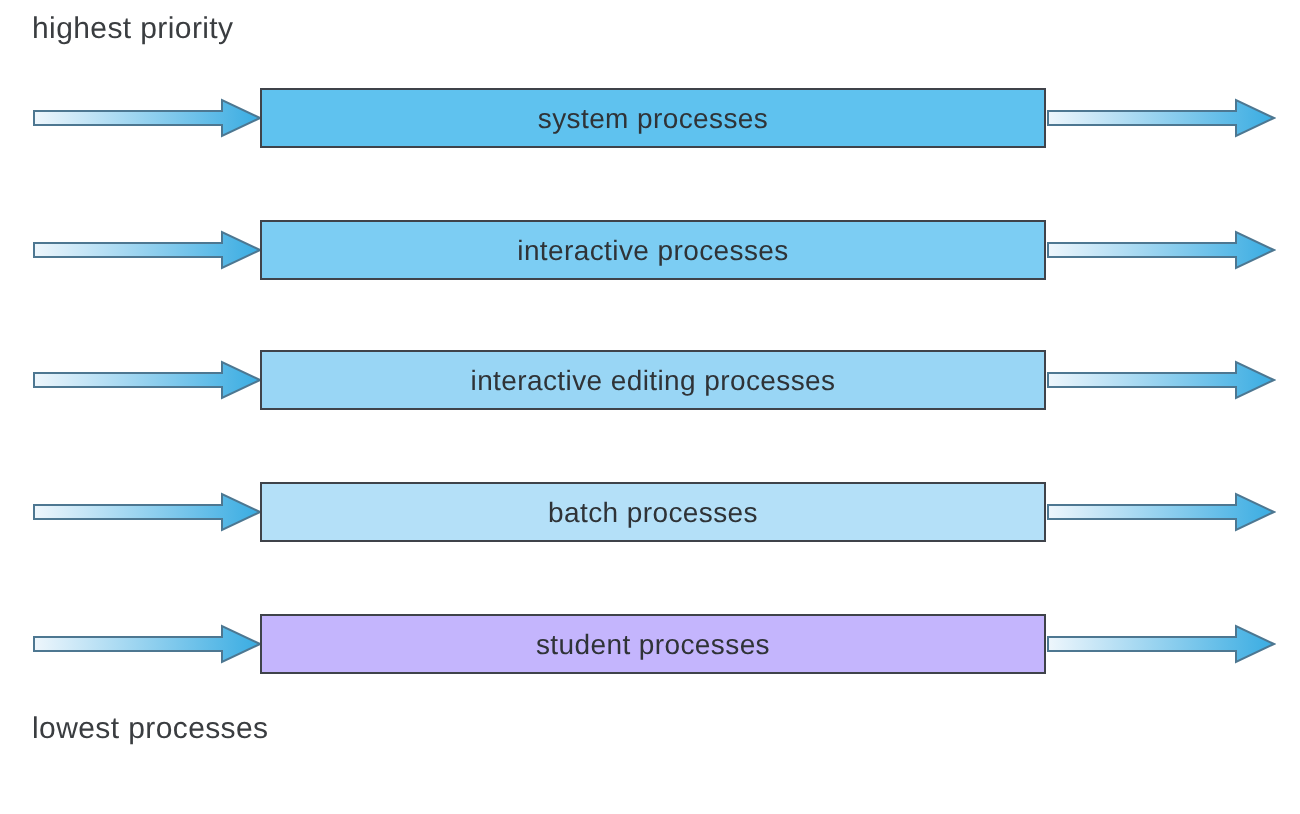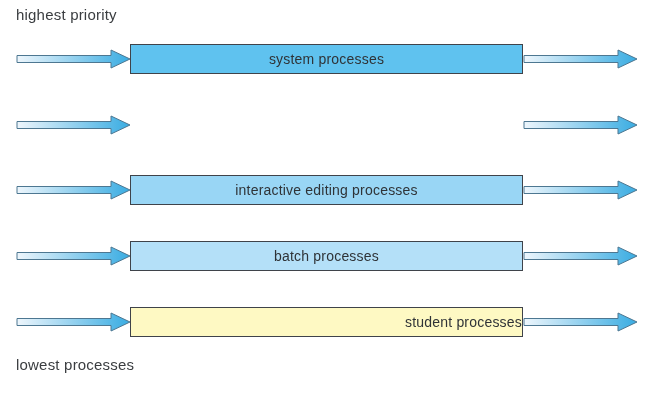--- a/index.html
+++ b/index.html
@@ -81,20 +81,23 @@
     </div>
     <svg class="arrow out" viewBox="0 0 115 22">
       <polygon class="arrow-shape" points="1,7.5 95,7.5 95,2 114,11 95,20 95,14.5 1,14.5" fill="url(#arrowGrad)" stroke="#4d7791" stroke-width="1"></polygon>
     </svg>
   </div>
 
   <div class="queue-row" style="top:110px">
     <svg class="arrow in" viewBox="0 0 115 22">
       <polygon class="arrow-shape" points="1,7.5 95,7.5 95,2 114,11 95,20 95,14.5 1,14.5" fill="url(#arrowGrad)" stroke="#4d7791" stroke-width="1"></polygon>
     </svg>
+    <div class="queue-box" style="background: rgb(124, 205, 243); border-color: rgb(63, 67, 74);">
+      <span class="queue-label" style="color: rgb(47, 51, 55);">interactive processes</span>
+    </div>
     <svg class="arrow out" viewBox="0 0 115 22">
       <polygon class="arrow-shape" points="1,7.5 95,7.5 95,2 114,11 95,20 95,14.5 1,14.5" fill="url(#arrowGrad)" stroke="#4d7791" stroke-width="1"></polygon>
     </svg>
   </div>
 
   <div class="queue-row" style="top:241px">
     <svg class="arrow in" viewBox="0 0 115 22">
       <polygon class="arrow-shape" points="1,7.5 95,7.5 95,2 114,11 95,20 95,14.5 1,14.5" fill="url(#arrowGrad)" stroke="#4d7791" stroke-width="1"></polygon>
     </svg>
     <div class="queue-box" style="background: rgb(180, 224, 248); border-color: rgb(63, 67, 74);">
@@ -114,21 +117,21 @@
     </div>
     <svg class="arrow out" viewBox="0 0 115 22">
       <polygon class="arrow-shape" points="1,7.5 95,7.5 95,2 114,11 95,20 95,14.5 1,14.5" fill="url(#arrowGrad)" stroke="#4d7791" stroke-width="1"></polygon>
     </svg>
   </div>
 
   <div class="queue-row" style="top:307px">
     <svg class="arrow in" viewBox="0 0 115 22">
       <polygon class="arrow-shape" points="1,7.5 95,7.5 95,2 114,11 95,20 95,14.5 1,14.5" fill="url(#arrowGrad)" stroke="#4d7791" stroke-width="1"></polygon>
     </svg>
-    <div class="queue-box" style="background: #fef9c3; border-color: rgb(63, 67, 74); justify-content: flex-end;">
+    <div class="queue-box" style="background: #c4b5fd; border-color: rgb(63, 67, 74);">
       <span class="queue-label" style="color: rgb(47, 51, 55);">student processes</span>
     </div>
     <svg class="arrow out" viewBox="0 0 115 22">
       <polygon class="arrow-shape" points="1,7.5 95,7.5 95,2 114,11 95,20 95,14.5 1,14.5" fill="url(#arrowGrad)" stroke="#4d7791" stroke-width="1"></polygon>
     </svg>
   </div>
 
   <div class="caption bottom" style="color: rgb(58, 61, 64);">lowest processes</div>
 
 </div>

